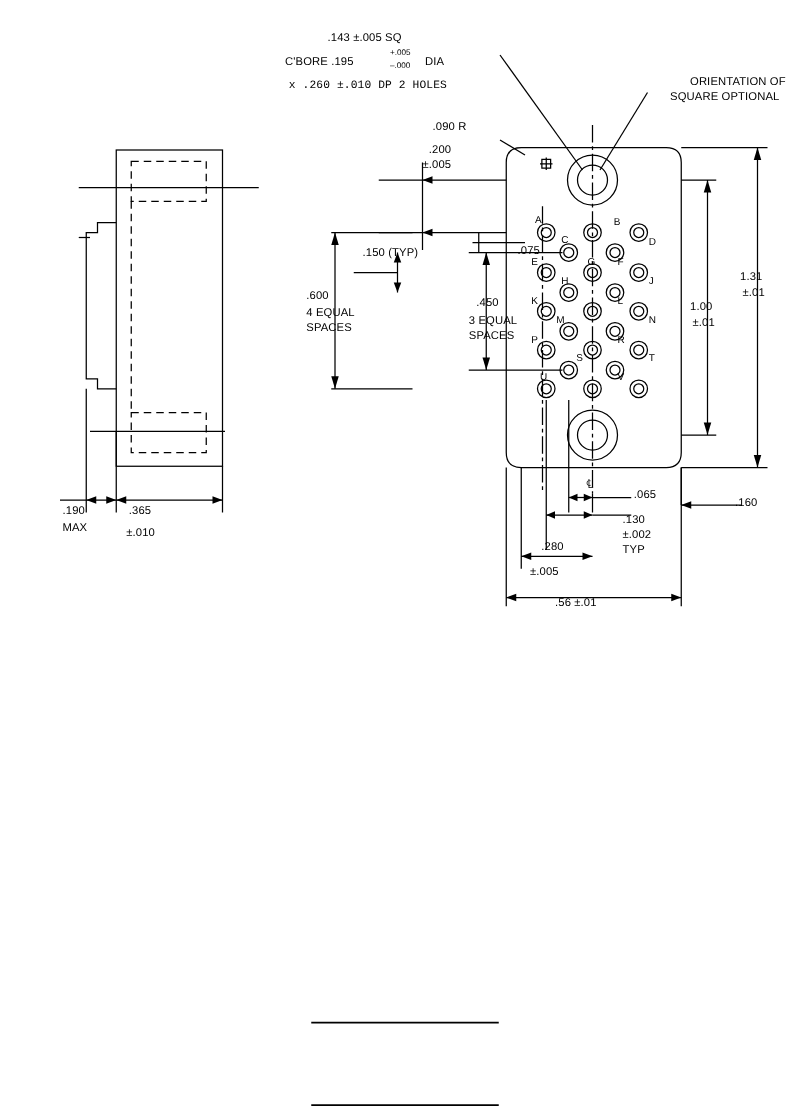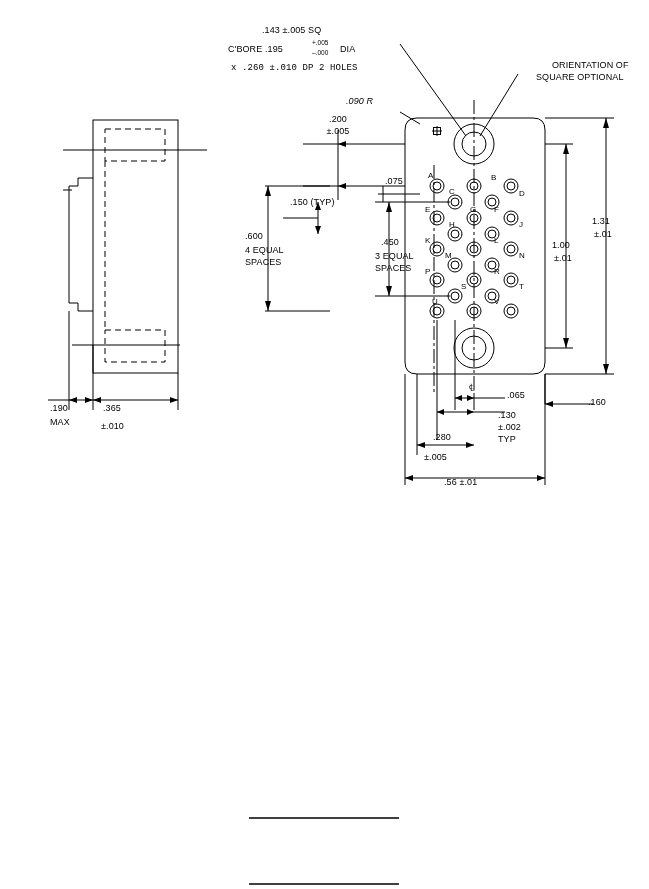--- a/index.html
+++ b/index.html
@@ -30,21 +30,21 @@
   }
   .lbl {
     position: absolute;
     font-family: "Liberation Sans", sans-serif;
     font-size: 9px;
     line-height: 10px;
     color: #000;
     white-space: pre;
     letter-spacing: 0.1px;
   }
-  .lbl.c { text-align: center; }
+  .lbl.c { text-align: right; }
   .pin {
     position: absolute;
     font-family: "Liberation Sans", sans-serif;
     font-size: 8px;
     line-height: 8px;
     color: #000;
     white-space: pre;
   }
   .frac {
     position: absolute;
@@ -236,28 +236,28 @@
 
   <div class="lbl" style="left:262px; top:25px;">.143 ±.005 SQ</div>
   <div class="lbl" style="left:228px; top:44px;">C'BORE .195</div>
   <div class="frac" style="left:312px; top:39px;">+.005</div>
   <div class="frac" style="left:312px; top:49px;">–.000</div>
   <div class="lbl" style="left:340px; top:44px;">DIA</div>
   <div class="lbl" style="left:231px; top:63px;font-family:Liberation Mono, monospace;">x .260 ±.010 DP 2 HOLES</div>
   <div class="lbl" style="left:552px; top:60px;">ORIENTATION OF</div>
   <div class="lbl" style="left:536px; top:72px;">SQUARE OPTIONAL</div>
 
-  <div class="lbl" style="left:346px; top:96px;font-style:italic;">.090 R</div>
+  <div class="lbl" style="left:346px; top:96px;">.090 R</div>
 
   <div class="lbl c" style="left:315px; top:114px; width:46px;">.200</div>
   <div class="lbl c" style="left:315px; top:126px; width:46px;">±.005</div>
 
   <div class="lbl" style="left:290px; top:197px;text-align:right;">.150 (TYP)</div>
 
-  <div class="lbl" style="left:385px; top:176px;">.075</div>
+  <div class="lbl" style="left:385px; top:195px;padding-left:29px;">.075</div>
 
   <div class="lbl" style="left:245px; top:231px;">.600</div>
   <div class="lbl" style="left:245px; top:245px;">4 EQUAL</div>
   <div class="lbl" style="left:245px; top:257px;">SPACES</div>
 
   <div class="lbl" style="left:381px; top:237px;">.450</div>
   <div class="lbl" style="left:375px; top:251px;">3 EQUAL</div>
   <div class="lbl" style="left:375px; top:263px;">SPACES</div>
 
   <div class="lbl" style="left:592px; top:216px;">1.31</div>

